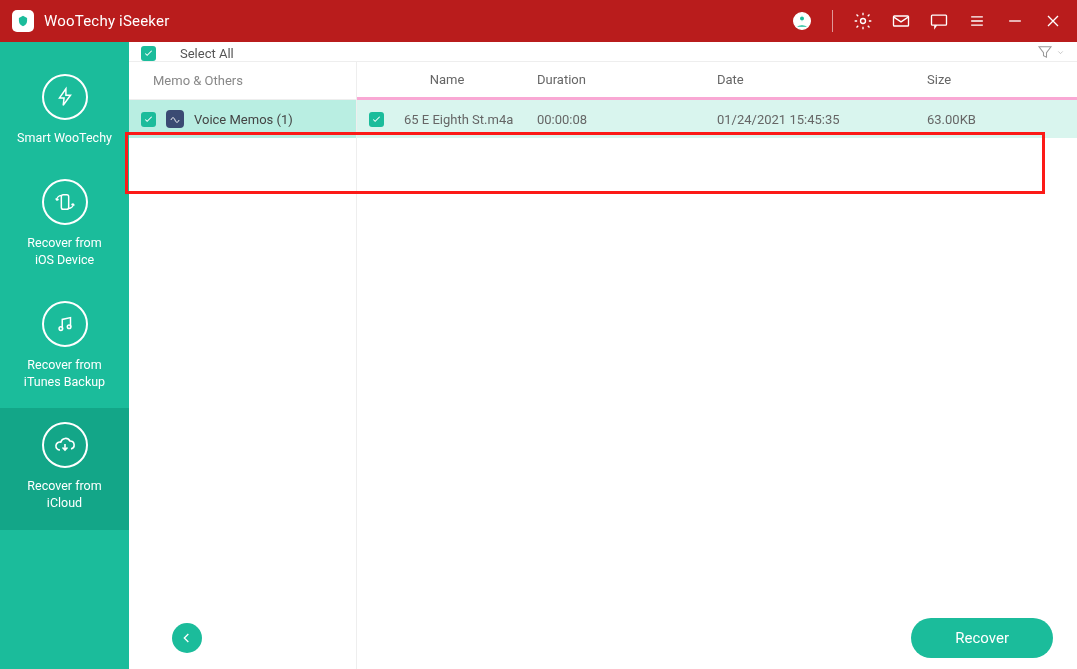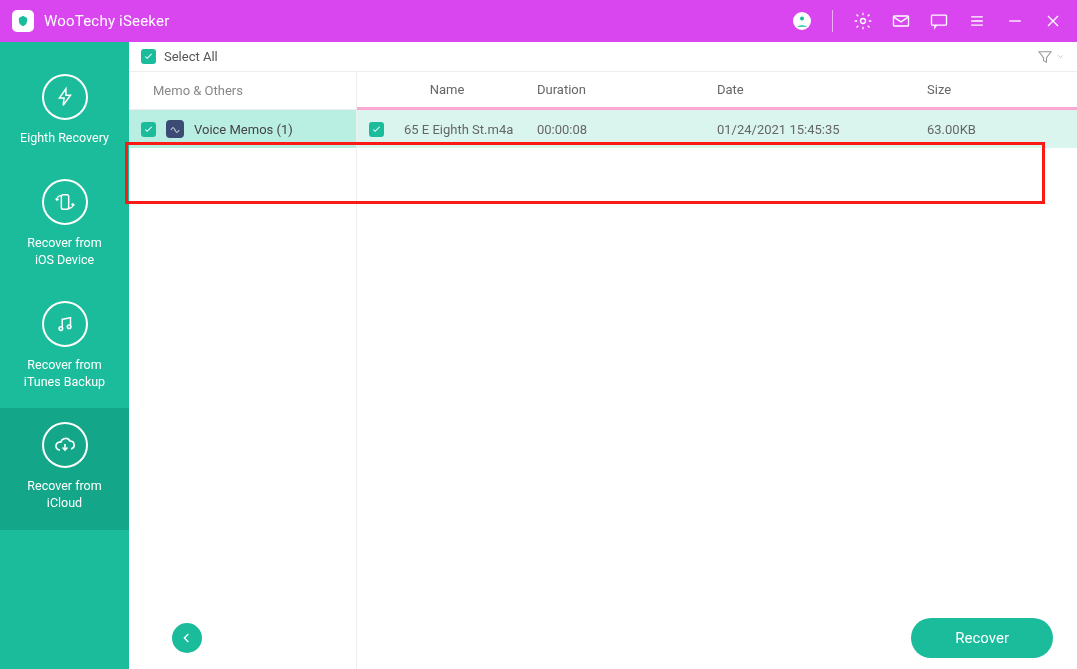--- a/index.html
+++ b/index.html
@@ -1,21 +1,21 @@
 <!DOCTYPE html>
 <html><head>
 <meta charset="utf-8">
 <style>
   * { box-sizing: border-box; margin: 0; padding: 0; font-family: -apple-system, BlinkMacSystemFont, "Segoe UI", Roboto, Arial, sans-serif; }
   body { width: 1077px; height: 669px; overflow: hidden; background: #fff; }
 
   
   .titlebar {
     height: 42px;
-    background: #d946ef;
+    background: #b91c1c;
     display: flex;
     align-items: center;
     padding: 0 14px 0 12px;
     color: #fff;
   }
   .logo {
     width: 22px; height: 22px;
     background: #fff;
     border-radius: 5px;
     display: flex; align-items: center; justify-content: center;
@@ -63,26 +63,26 @@
     display: flex; align-items: center; justify-content: center;
     margin-bottom: 10px;
   }
   .side-icon svg { stroke: #fff; fill: none; stroke-width: 1.6; }
 
   
   .main { flex: 1; position: relative; background: #fff; display:flex; flex-direction:column;}
 
   
   .toolbar {
-    height: 30px;
+    height: 20px;
     border-bottom: 1px solid #eee;
     display: flex;
-    align-items: center;
+    align-items: flex-end;
     padding: 0 12px;
-    gap: 8px;
+    gap: 24px;
     color: #555;
     font-size: 13px;
   }
   .chk {
     width: 15px; height: 15px;
     background: #1BBC9B;
     border-radius: 3px;
     display: inline-flex; align-items: center; justify-content: center;
     flex-shrink: 0;
   }
@@ -220,21 +220,21 @@
 
 <div class="body-wrap">
 
   <div class="sidebar">
     <div class="side-item">
       <div class="side-icon">
         <svg viewBox="0 0 24 24" width="22" height="22">
             <path d="M13 3 L6 13 H11 L10 21 L18 10 H13 Z"></path>
           </svg>
       </div>
-      <span>Eighth Recovery</span>
+      <span>Smart WooTechy</span>
     </div>
     <div class="side-item">
       <div class="side-icon">
         <svg viewBox="0 0 24 24" width="22" height="22">
             <rect x="8" y="4" width="8" height="16" rx="2"></rect>
             <path d="M3 10a5 5 0 0 1 5-5M21 14a5 5 0 0 1-5 5"></path>
             <path d="M3 10l-1-2M3 10l2-1M21 14l1 2M21 14l-2 1"></path>
           </svg>
       </div>
       <span style="white-space:pre-line;">Recover from

